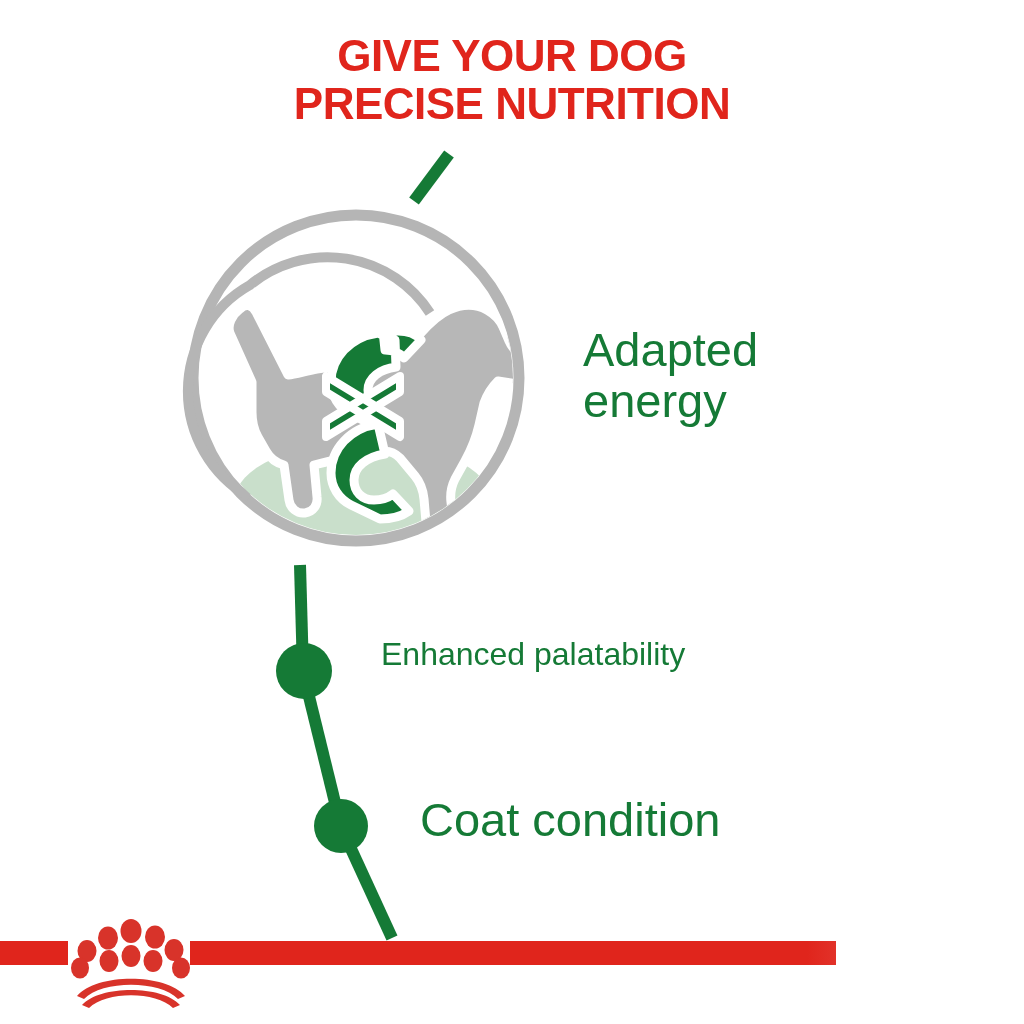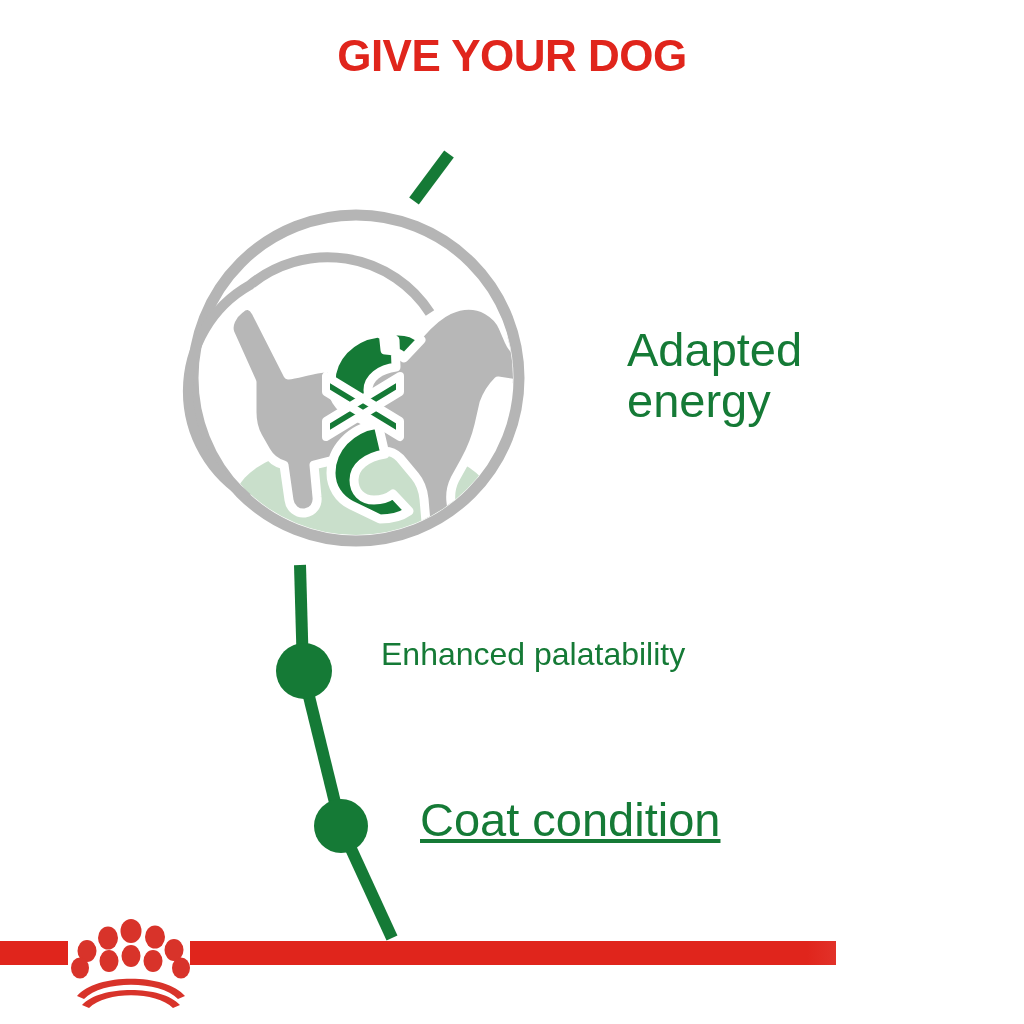--- a/index.html
+++ b/index.html
@@ -42,52 +42,51 @@
     font-family: "Liberation Sans", sans-serif;
     font-weight: normal;
     color: #157a36;
     line-height: 1.08;
     white-space: pre-line;
   }
   #label-energy {
     left: 583px;
     top: 325px;
     font-size: 47px;
-    margin-left: 44px;
   }
   #label-palatability {
     left: 381px;
     top: 637px;
     font-size: 32px;
   }
   #label-coat {
     left: 420px;
     top: 795px;
     font-size: 47px;
-    text-decoration: underline;
   }
 
   
   .svg-layer {
     position: absolute;
     left: 0;
     top: 0;
     width: 1024px;
     height: 1024px;
     pointer-events: none;
   }
   .svg-layer * { pointer-events: auto; }
 </style>
 </head>
 <body>
 
 <div id="stage">
 
   <div class="headline">
     <span class="l1">GIVE YOUR DOG</span>
+    <span class="l2">PRECISE NUTRITION</span>
   </div>
 
   <svg class="svg-layer" viewBox="0 0 1024 1024" xmlns="http://www.w3.org/2000/svg">
 
     <line x1="414" y1="201" x2="449" y2="154" stroke="#157a36" stroke-width="12" stroke-linecap="butt"></line>
 
     <g>
       <line x1="300" y1="565" x2="303" y2="672" stroke="#157a36" stroke-width="12" stroke-linecap="butt"></line>
       <line x1="303" y1="672" x2="341" y2="827" stroke="#157a36" stroke-width="12" stroke-linecap="butt"></line>
       <line x1="341" y1="827" x2="392" y2="938" stroke="#157a36" stroke-width="12" stroke-linecap="butt"></line>

